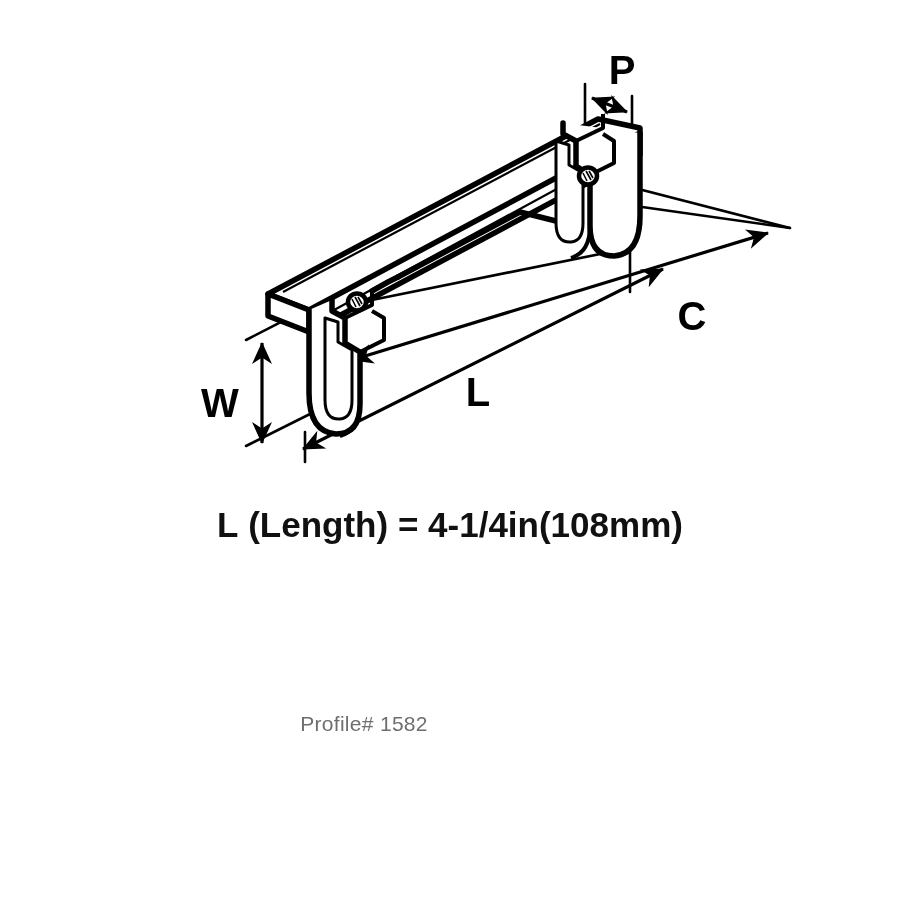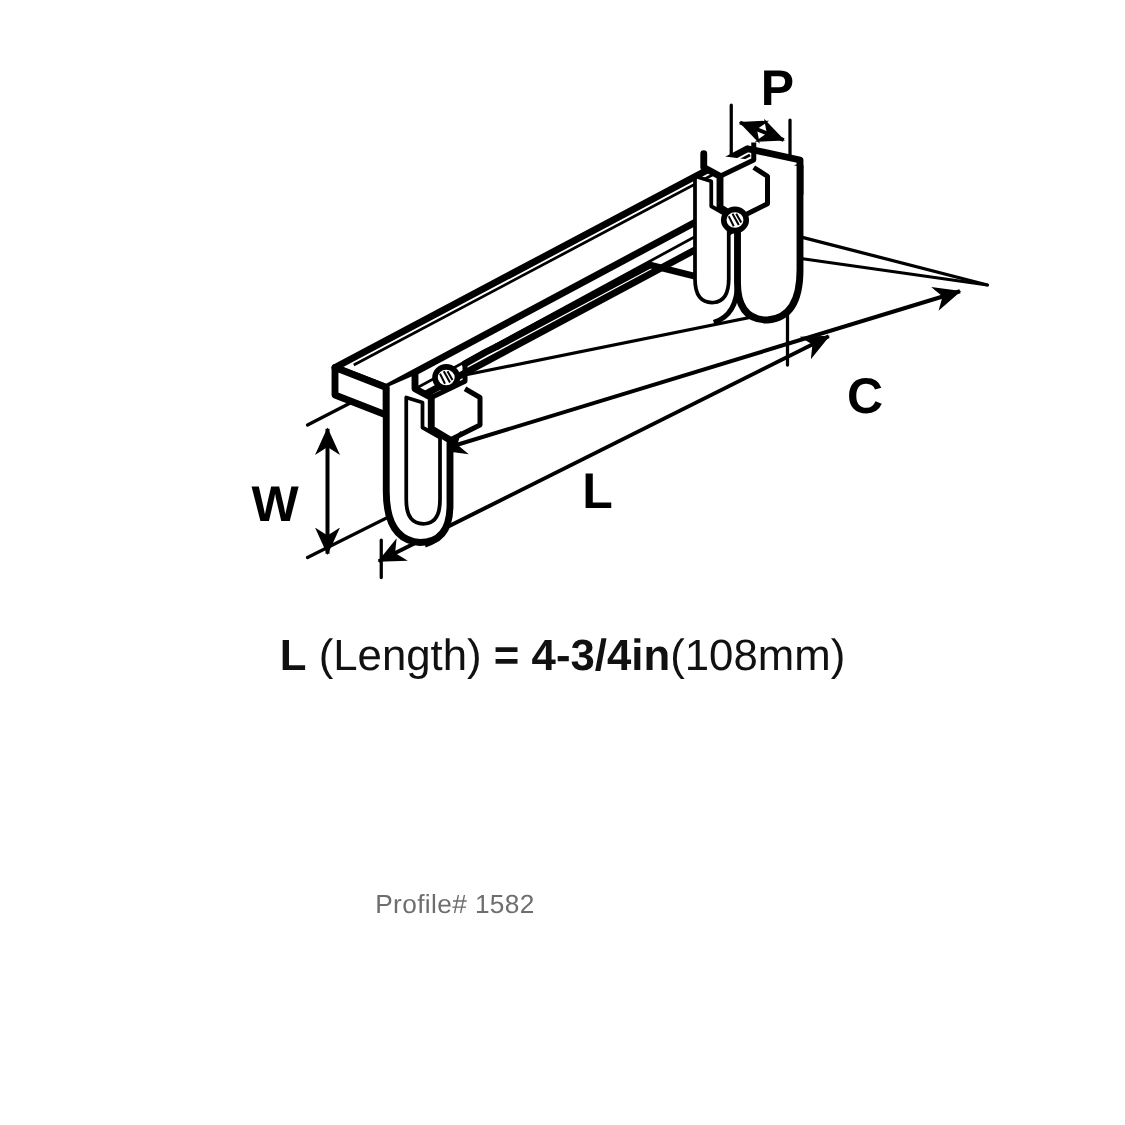--- a/index.html
+++ b/index.html
@@ -56,31 +56,31 @@
     font-family: "Liberation Sans", sans-serif;
     font-size: 35px;
     line-height: 50px;
     color: #111111;
     white-space: nowrap;
   }
   .sp-key {
     font-weight: bold;
   }
   .sp-name {
-    font-weight: normal;
+    font-weight: bold;
     margin-top: 28px;
   }
   .sp-eq {
     font-weight: bold;
   }
   .sp-imp {
     font-weight: bold;
   }
   .sp-met {
-    font-weight: normal;
+    font-weight: bold;
   }
 
   #profile-line {
     position: absolute;
     left: 0;
     top: 712px;
     width: 728px;
     text-align: center;
     font-family: "Liberation Sans", sans-serif;
     font-size: 21px;
@@ -224,21 +224,21 @@
       <text class="dim-letter" x="478" y="406" text-anchor="middle">L</text>
 
       <text class="dim-letter" x="692" y="330" text-anchor="middle">C</text>
 
     </svg>
   </div>
 
   <div id="spec-block">
 
     <div class="spec-line">
-      <span class="sp-key">L</span><span> </span><span class="sp-name">(Length)</span><span> </span><span class="sp-eq">=</span><span> </span><span class="sp-imp">4-3/4in</span><span class="sp-met">(108mm)</span>
+      <span class="sp-key">L</span><span> </span><span class="sp-name">(Length)</span><span> </span><span class="sp-eq">=</span><span> </span><span class="sp-imp">4-1/4in</span><span class="sp-met">(108mm)</span>
     </div>
 
 
 
 
   </div>
 
   <div id="profile-line">Profile# 1582</div>
 
 </div>

